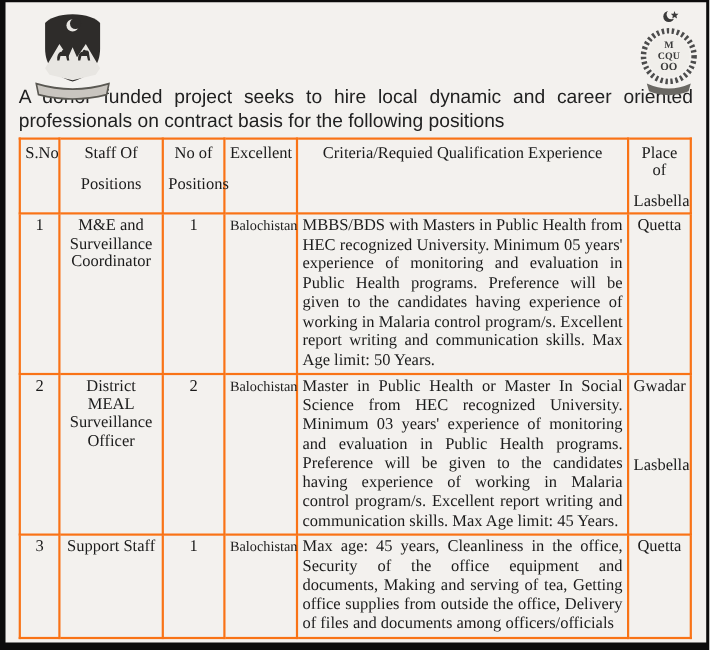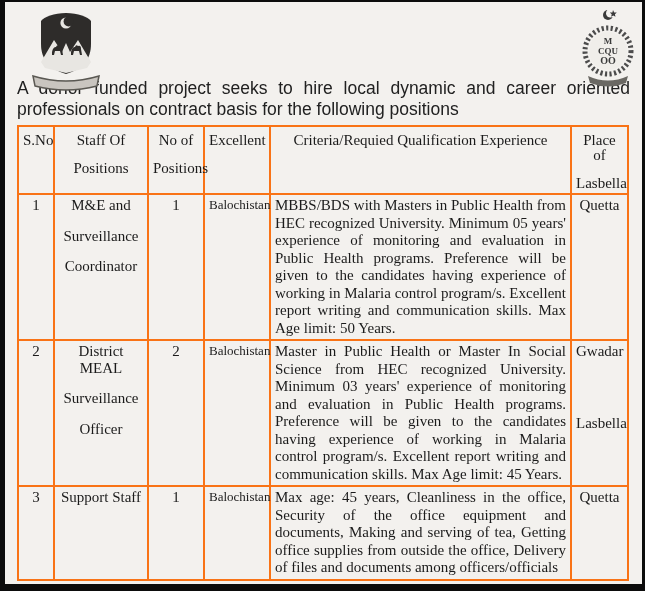--- a/index.html
+++ b/index.html
@@ -59,21 +59,21 @@
   tr.hdr th .hl{display:block;line-height:1.0;}
   tr.hdr th .hl + .hl{margin-top:13px;}
   tr.hdr th .hl:empty{display:none;}
   th.th-count{font-size:14.5px;}
   tr.r1 td{height:119px;}
   tr.r2 td{height:121px;}
   tr.r3 td{height:84px;}
   td.sno{text-align:center;padding-top:10px;}
   td.name{text-align:center;padding-top:10px;}
   td.name .pl{display:block;line-height:1.1;font-size:15px;}
-  td.name .pl + .pl{margin-top:14px;}
+  td.name .pl + .pl{}
   td.name .pl:empty{display:none;margin:0;}
   td.count{text-align:center;padding-top:10px;}
   td.prov{text-align:center;padding-top:10px;font-size:13px;white-space:nowrap;padding-left:1px;padding-right:1px;border-radius:32px;}
   td.crit{
     text-align:justify;
     font-size:15px;line-height:17.5px;
     padding:1px 5px 1px 6px;
   }
   td.place{text-align:center;padding-top:10px;}
   td.place .place2{margin-top:55px;}

